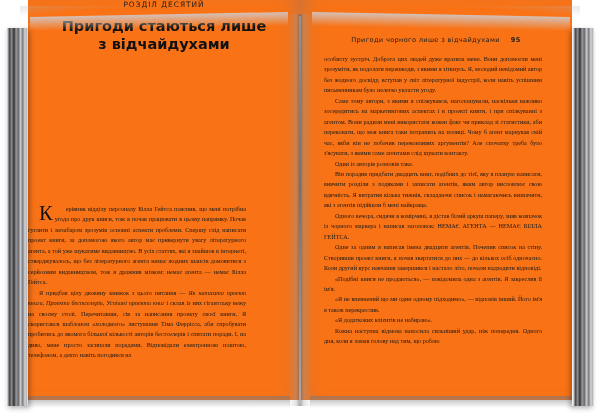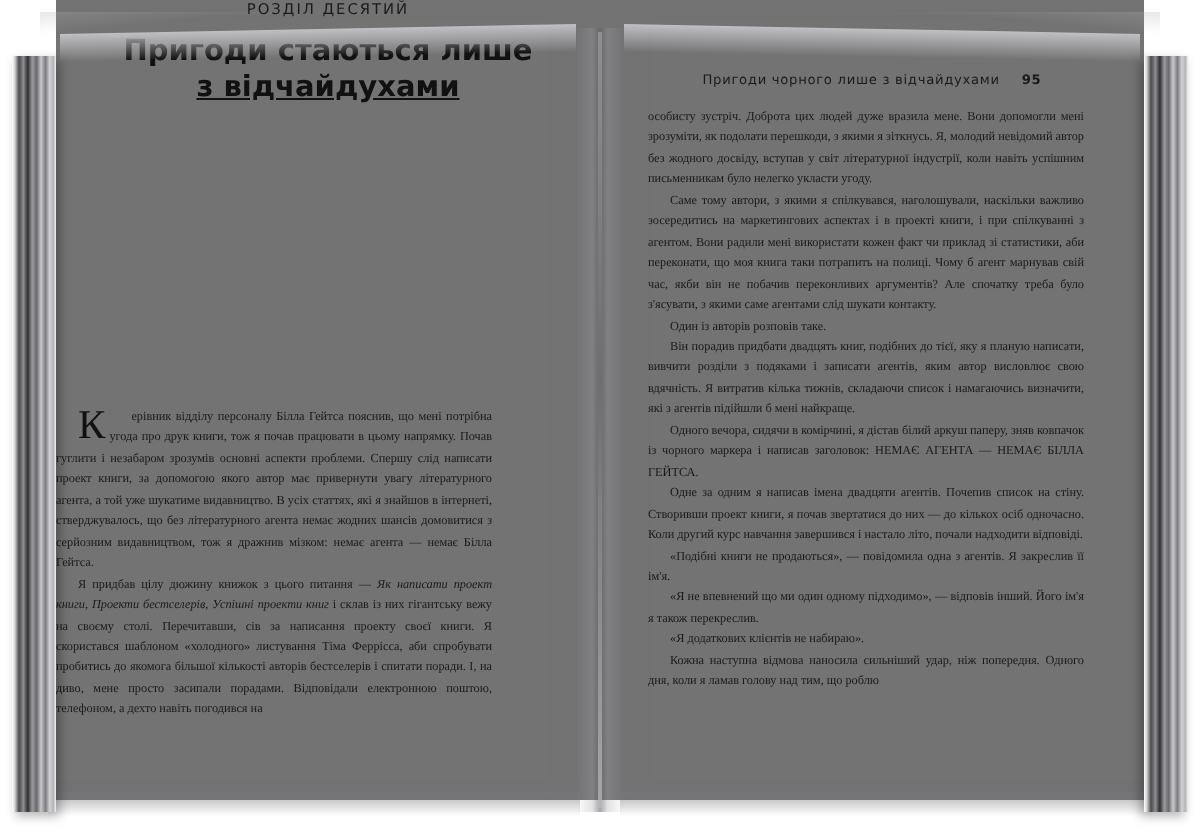--- a/index.html
+++ b/index.html
@@ -5,21 +5,21 @@
   html,body{margin:0;padding:0;}
   body{
     width:600px;height:418px;overflow:hidden;
     background:#ffffff;
     font-family:"Liberation Serif", serif;
   }
   #book{position:relative;width:600px;height:418px;background:#ffffff;}
 
   
   .page{
-    position:absolute;top:0;background:#737373;
+    position:absolute;top:0;background:#f97316;
     overflow:hidden;
   }
   .page.left{
     left:28px;width:272px;height:400px;
     box-shadow:inset -16px 0 22px -14px rgba(120,120,125,.42);
   }
   .page.right{
     left:300px;width:272px;height:400px;
     box-shadow:inset 16px 0 22px -14px rgba(120,120,125,.42);
   }
@@ -84,21 +84,21 @@
   .chap-label{
     margin:0;text-align:center;
     font-family:"DejaVu Sans", sans-serif;
     font-size:7.4px;letter-spacing:1.0px;color:#1b1b1b;
   }
   .chap-title{
     margin:9px 0 0 0;text-align:center;
     font-family:"DejaVu Sans", sans-serif;
     font-weight:bold;font-size:14.5px;line-height:1.22;color:#111;
   }
-  .chap-title .l2{display:block;text-decoration:underline;}
+  .chap-title .l2{display:block;}
 
   .runhead{
     position:absolute;left:0;top:36px;width:272px;
     font-family:"DejaVu Sans", sans-serif;
     font-size:6.6px;letter-spacing:.35px;color:#1b1b1b;
     text-align:center;
   }
   .runhead .pno{margin-left:11px;font-weight:bold;}
 
   .col{

